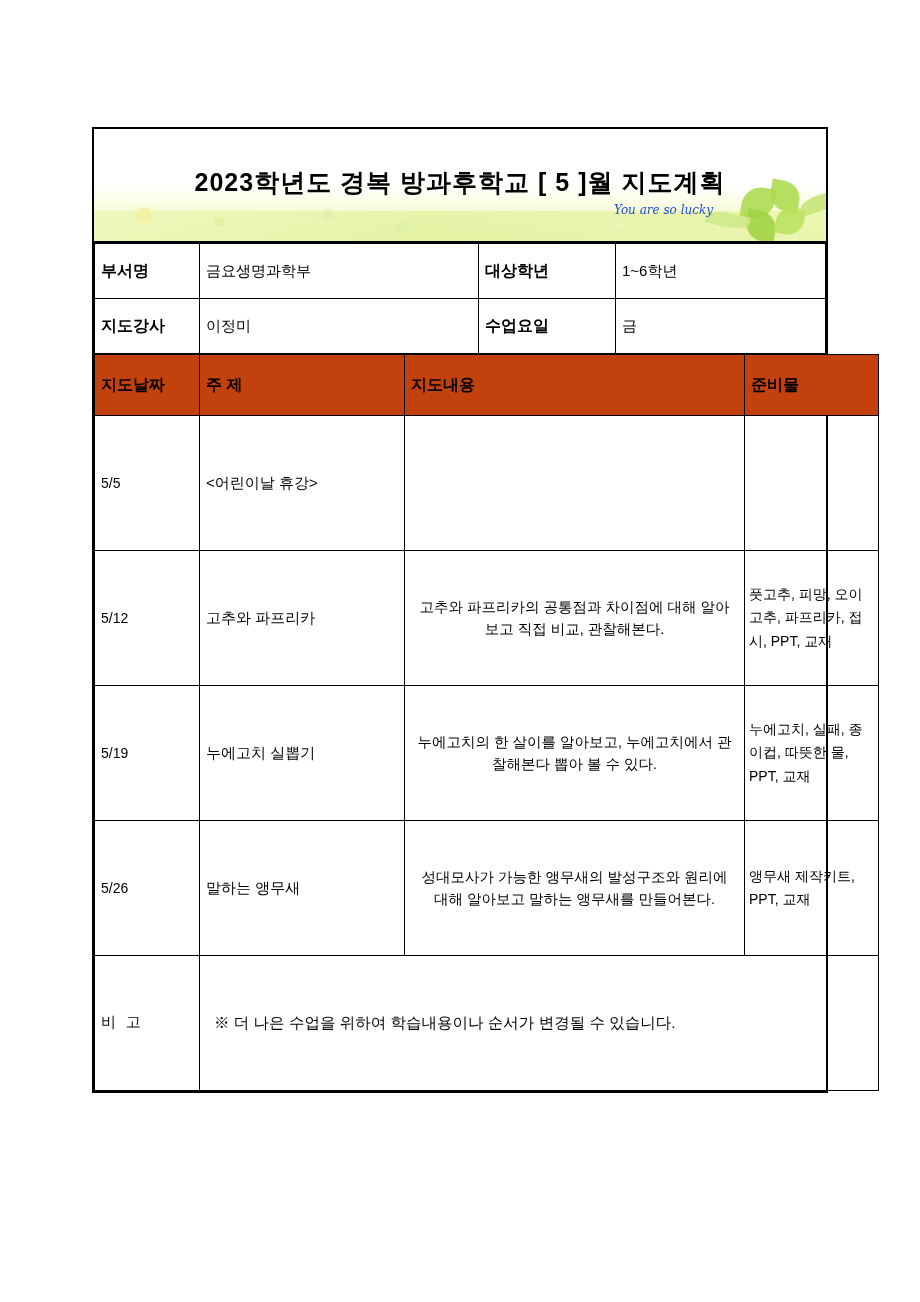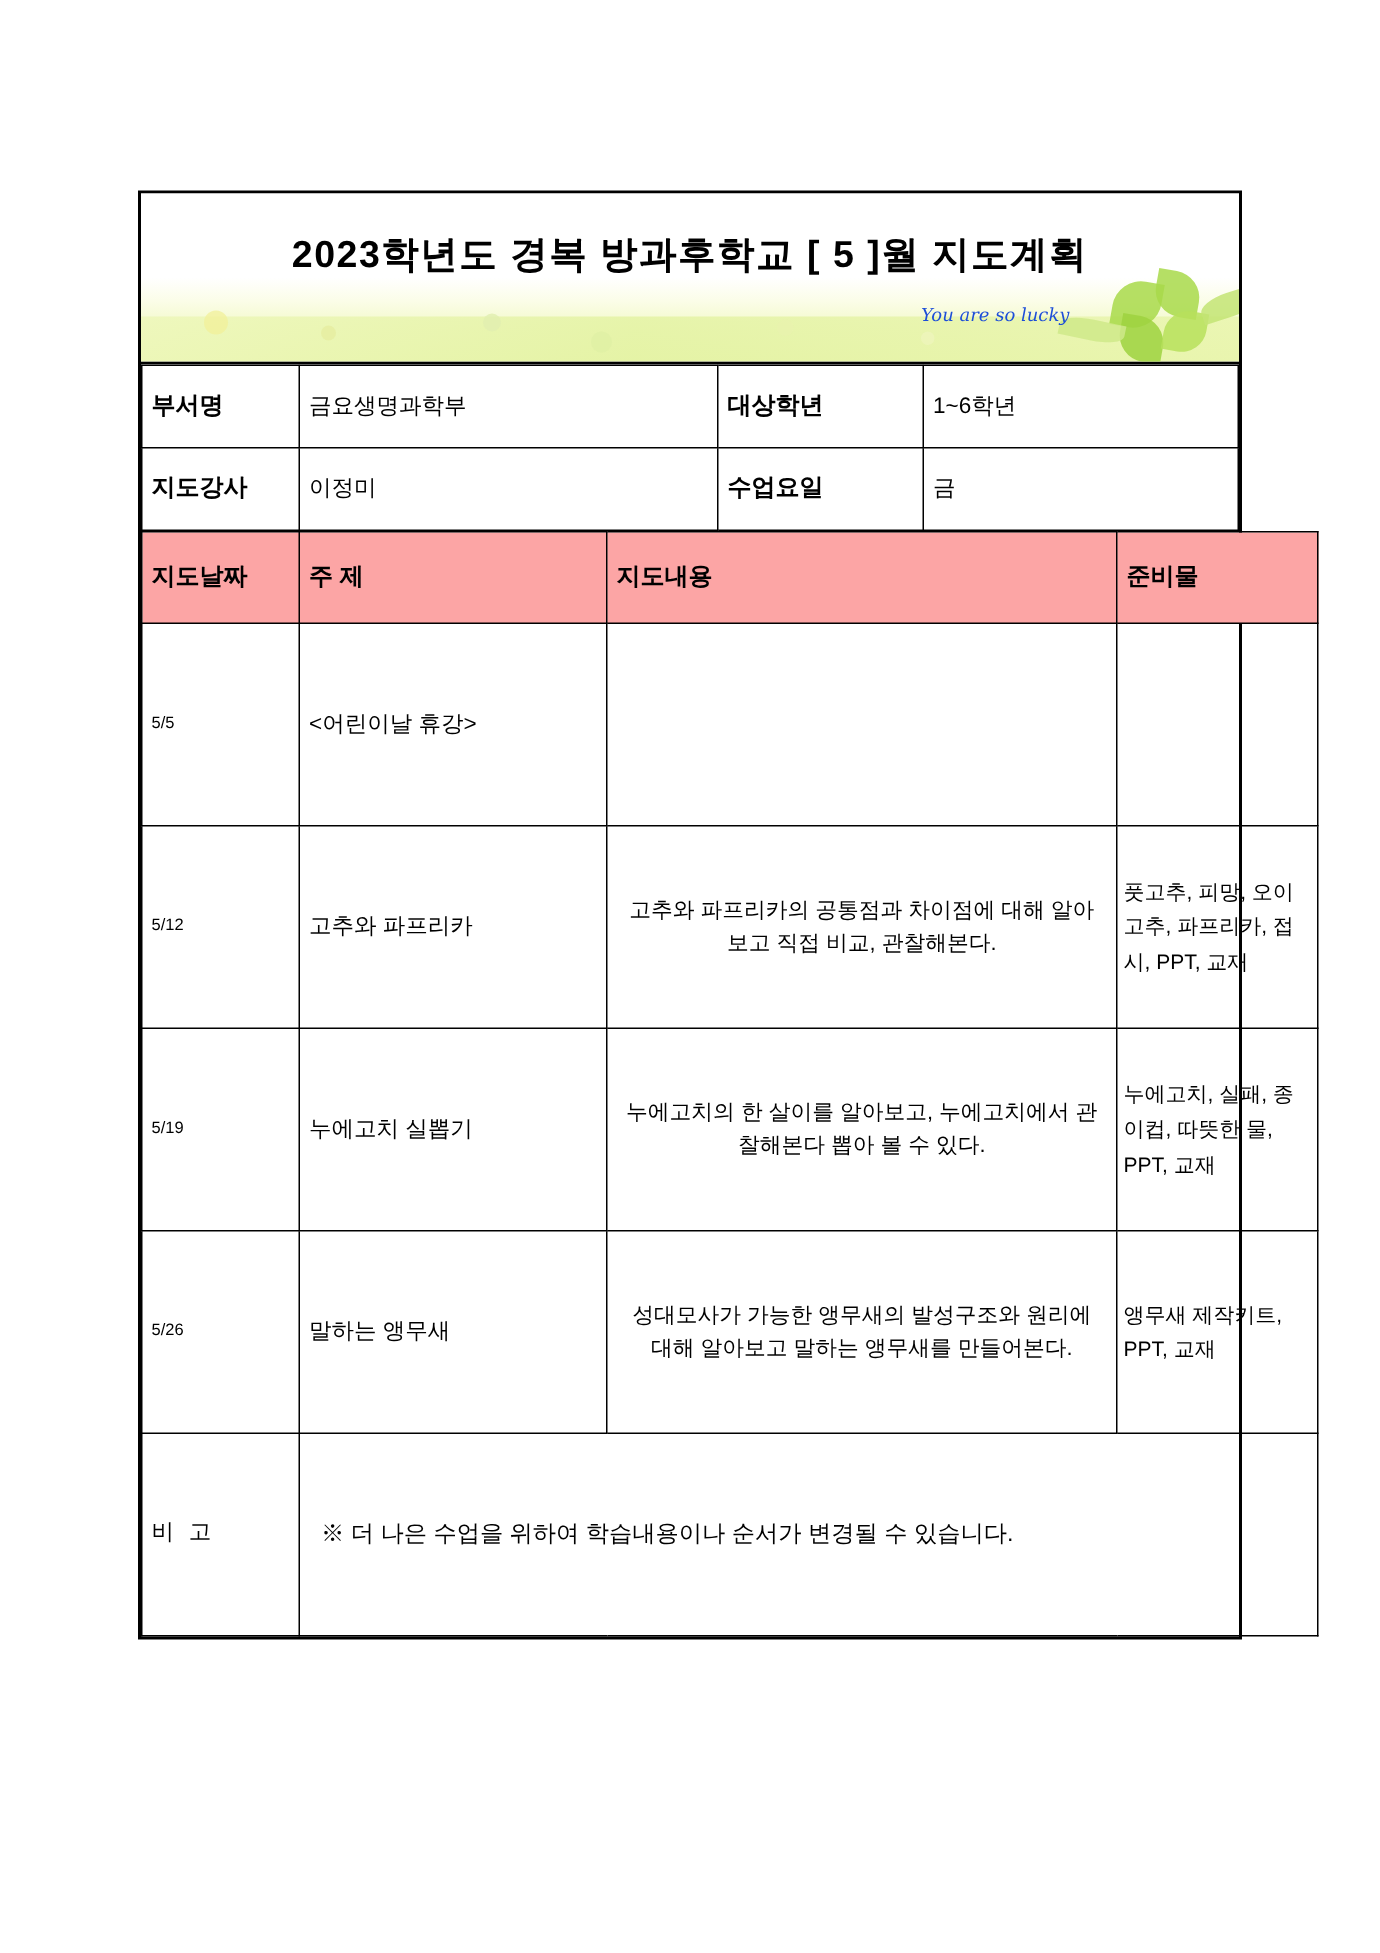--- a/index.html
+++ b/index.html
@@ -52,21 +52,21 @@
     background: #a8d94a;
     opacity: .85;
   }
   .dot {
     position: absolute;
     border-radius: 50%;
   }
   .title-text {
     position: absolute;
     left: 0; right: 0;
-    top: 24px;
+    top: 37px;
     text-align: center;
     font-size: 25px;
     font-weight: bold;
     letter-spacing: 1px;
     white-space: nowrap;
   }
   .script {
     position: absolute;
     left: 520px;
     top: 74px;
@@ -88,21 +88,21 @@
     vertical-align: middle;
     font-size: 15px;
     line-height: 1.45;
   }
   .info td { height: 46px; }
   .lbl {
     font-weight: bold;
     font-size: 16px;
   }
   .hdr td {
-    background: #fca5a5;
+    background: #c2410c;
     font-weight: bold;
     font-size: 16px;
     height: 52px;
   }
   .c-date   { width: 92px; }
   .c-topic  { width: 192px; }
   .c-body   { width: 327px; }
   .c-prep   { width: 121px; }
 
   .row td { height: 122px; }
@@ -111,21 +111,21 @@
     line-height: 1.55;
     text-align: center;
     padding: 6px 8px;
   }
   .row td.prep-cell {
     font-size: 14px;
     line-height: 1.65;
     padding: 6px 4px;
   }
   .row td.topic-cell { font-size: 15px; }
-  .row td.date-cell  { font-size: 11px; }
+  .row td.date-cell  { font-size: 14px; }
 
   .note-row td { height: 126px; }
   .note-label {
     font-size: 15px;
     letter-spacing: 3px;
     font-family: Liberation Serif, serif;
   }
   .note-text {
     text-align: left;
     font-size: 15.5px;

